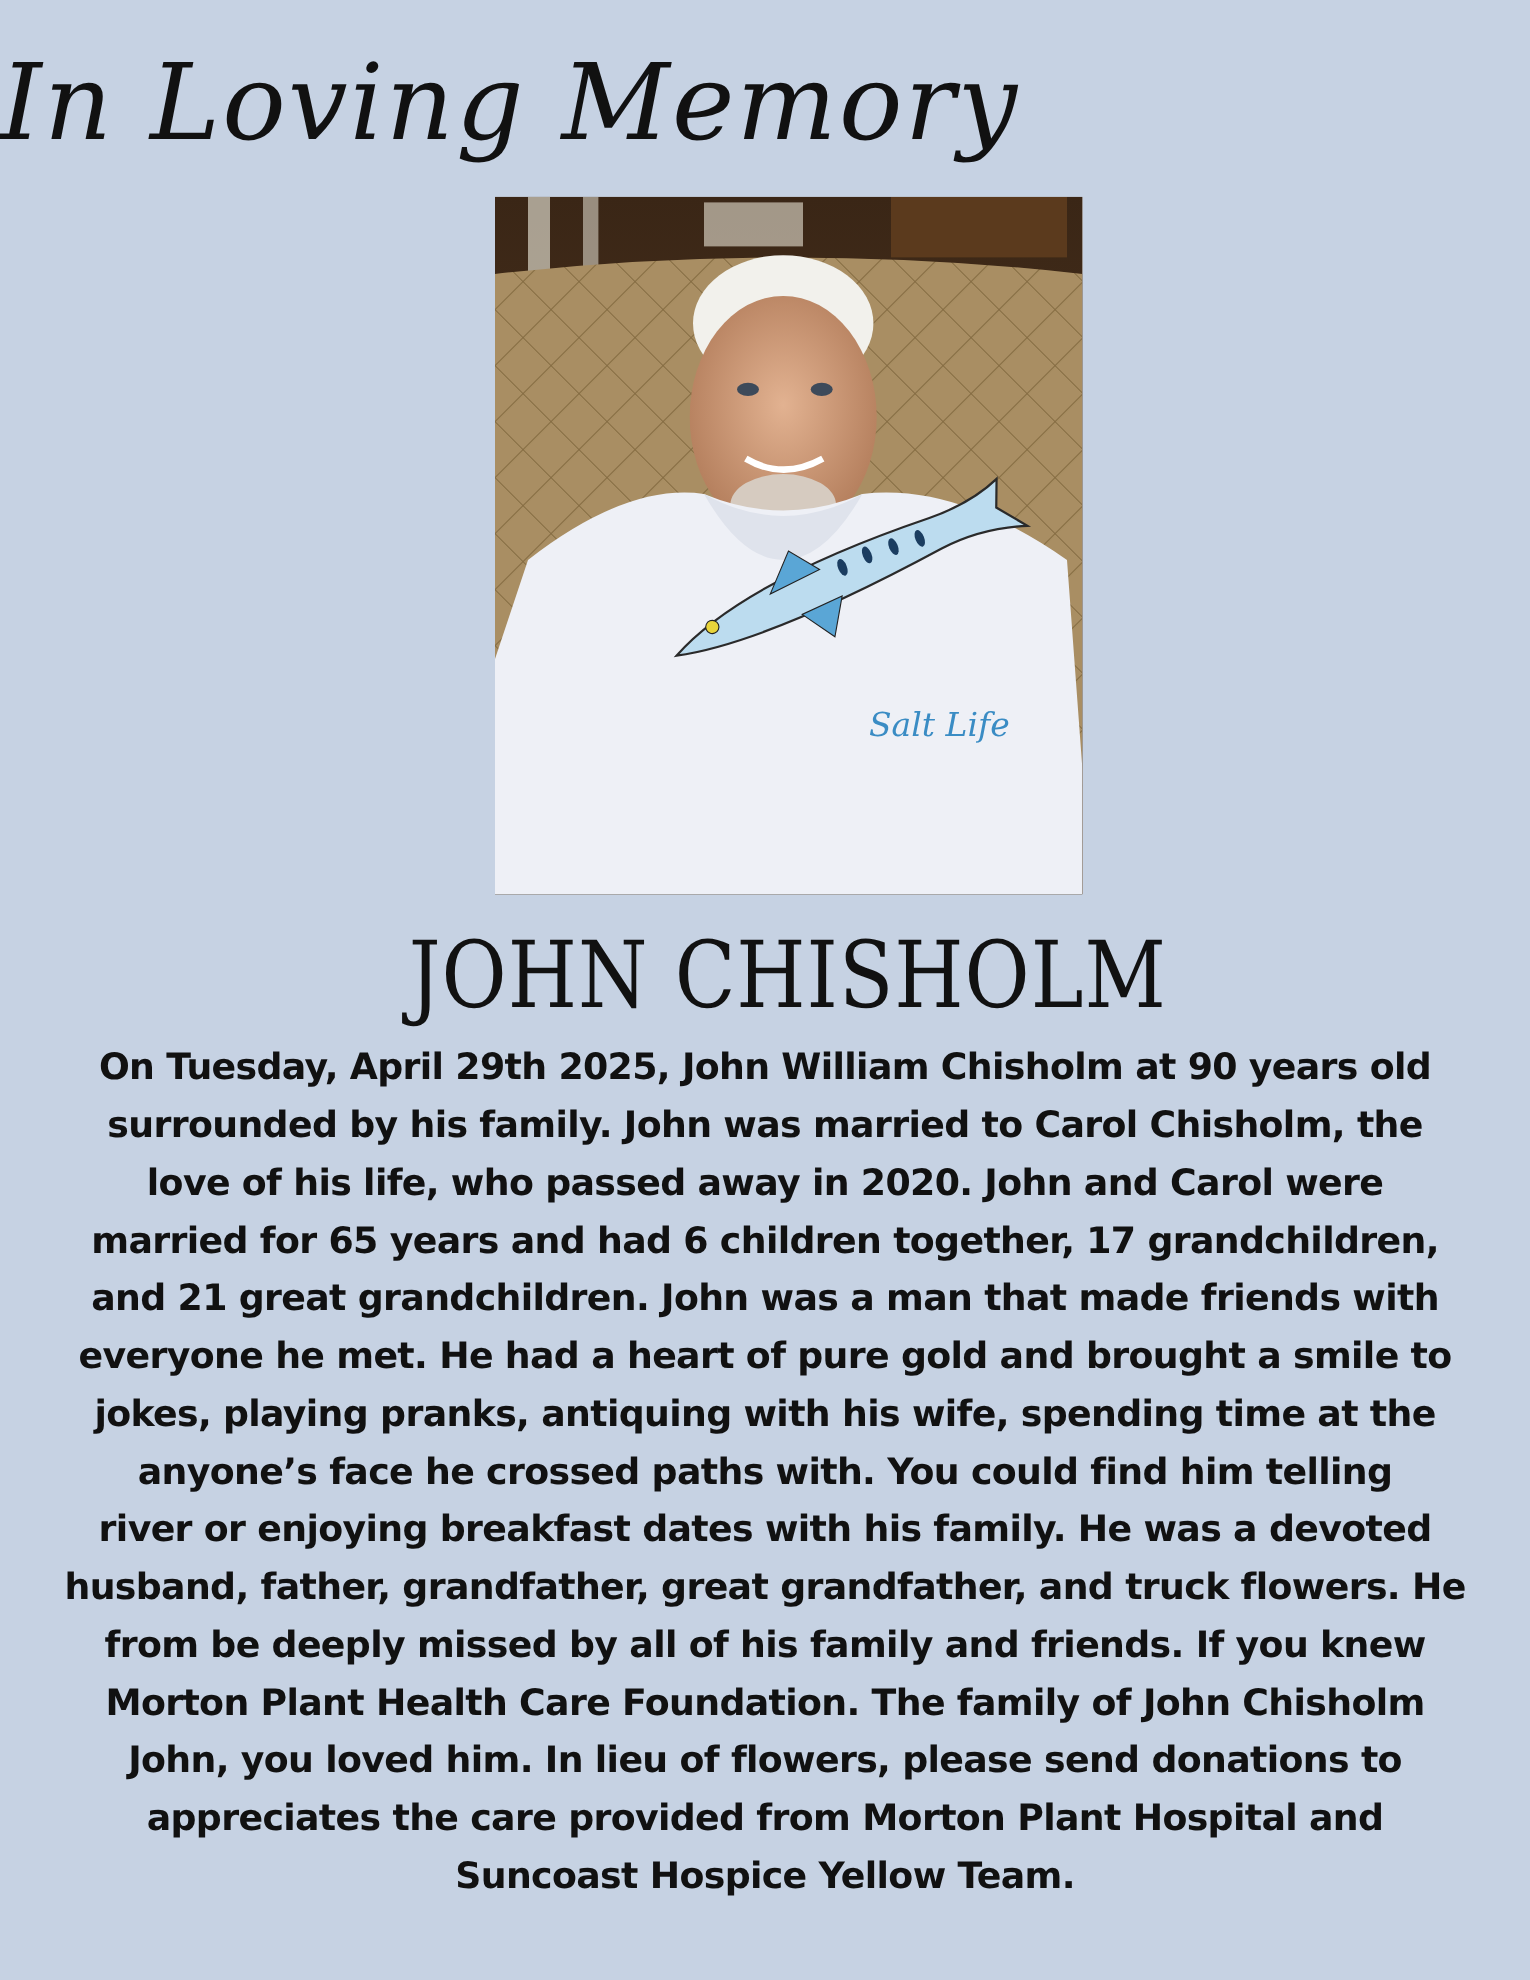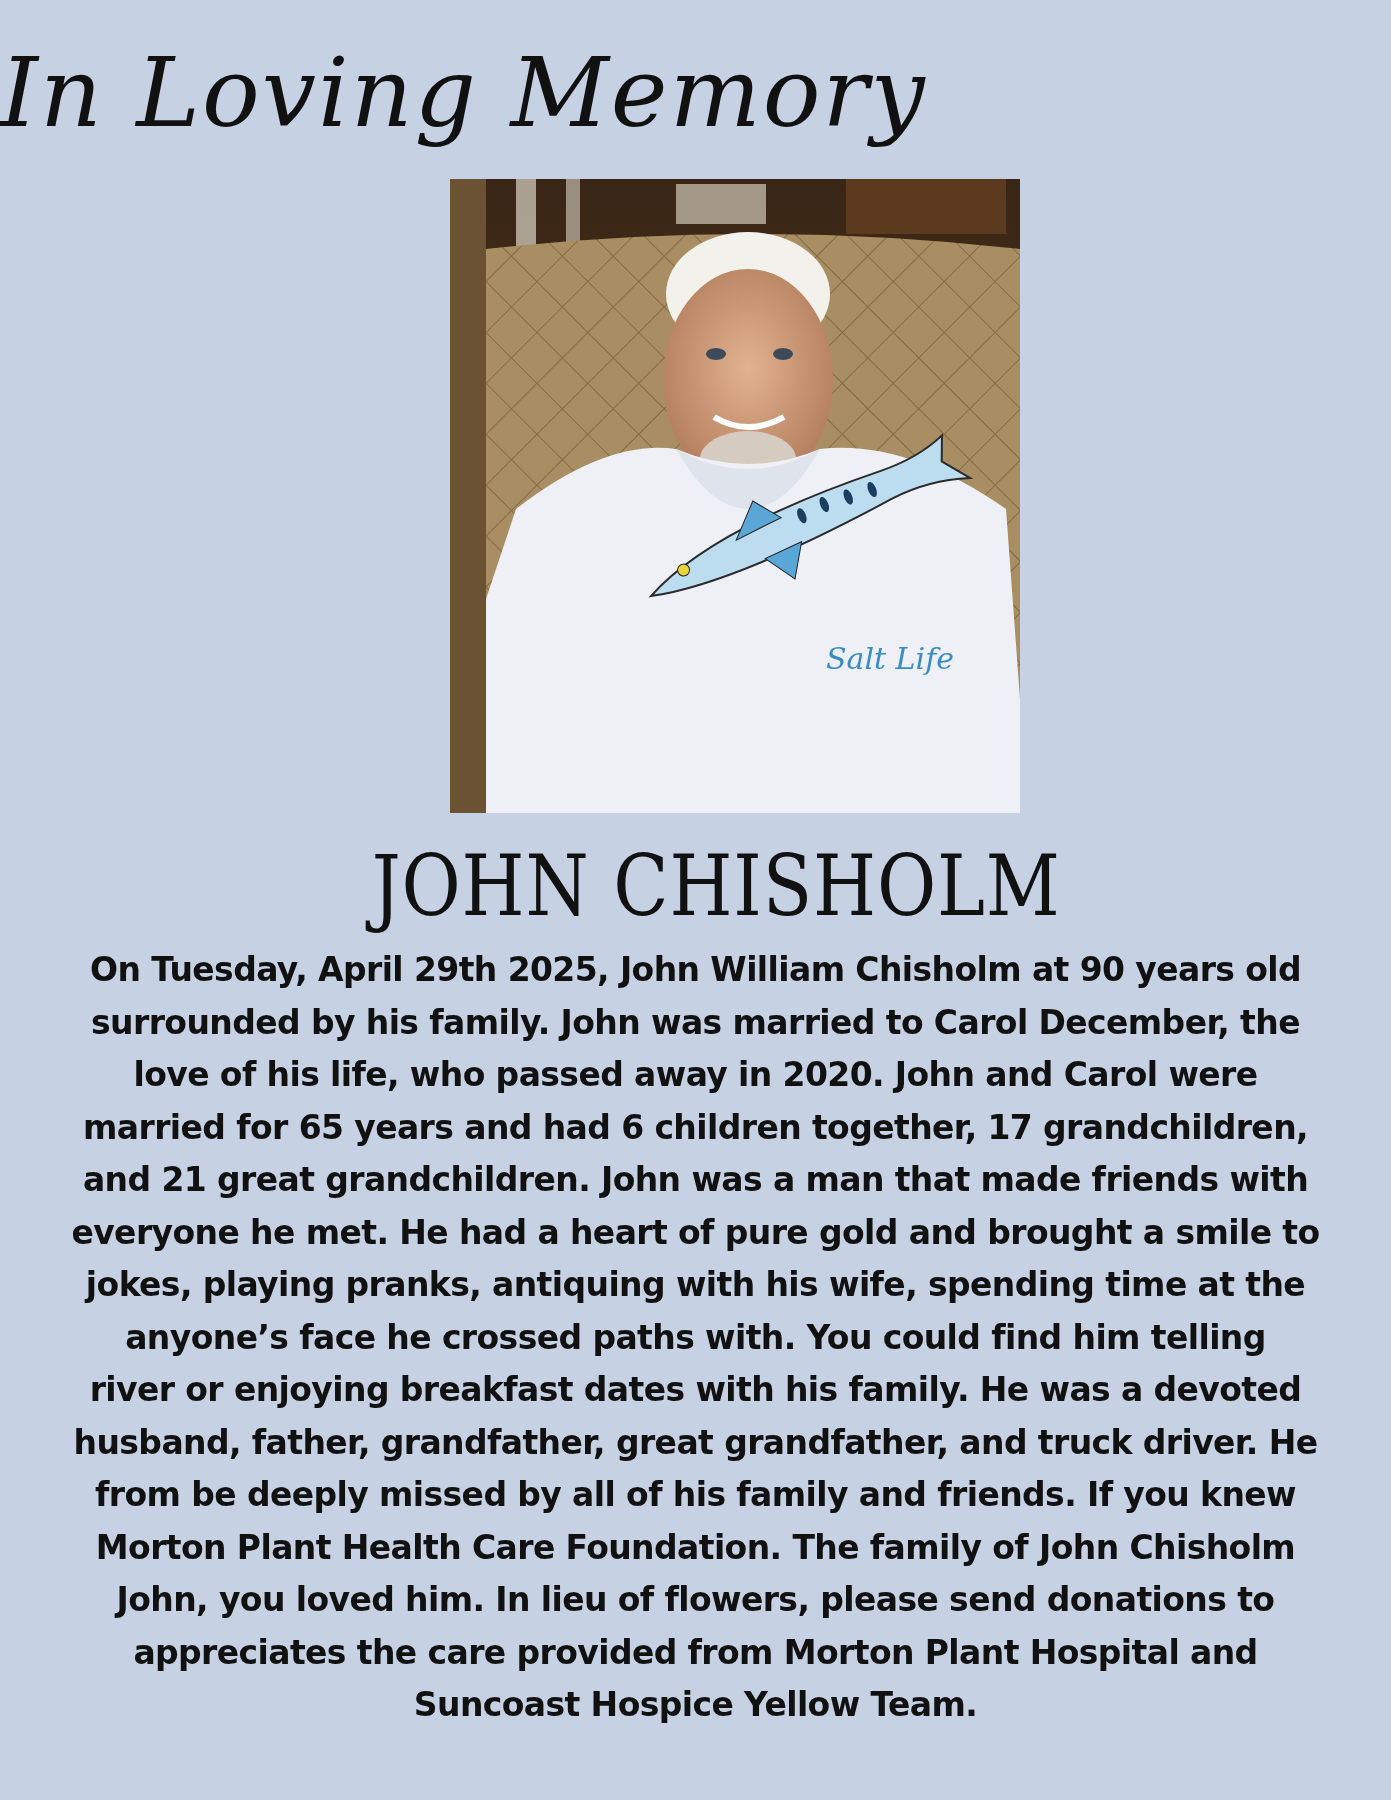--- a/index.html
+++ b/index.html
@@ -8,21 +8,21 @@
     background:#c6d2e3; position:relative;
     font-family:"DejaVu Sans", sans-serif; color:#111;
   }
   .title {
     position:absolute; left:0; top:18px; width:1391px; text-align:left;
     font-family:"DejaVu Serif", serif; font-style:italic; font-weight:normal;
     font-size:96px; letter-spacing:2px; color:#111; line-height:150px;
   }
   .photo {
     position:absolute; left:450px; top:179px; width:534px; height:634px;
-    overflow:hidden; background:#6b5233;padding-left:36px;
+    overflow:hidden; background:#6b5233;
   }
   .photo svg { display:block; }
   .name {
     position:absolute; left:0; top:836px; width:1391px; text-align:center;
     font-family:"DejaVu Serif", serif; font-size:84px; font-weight:normal;
     letter-spacing:1px; transform:scaleX(0.86); transform-origin:50% 0;
     line-height:100px; color:#111; padding-left:48px; box-sizing:border-box;
   }
   .body {
     position:absolute; left:40px; top:944px; width:1311px;
@@ -86,27 +86,27 @@
       </g>
     </g>
     <text x="340" y="490" font-family="DejaVu Serif, serif" font-style="italic" font-size="30" fill="#3a8cc4">Salt Life</text>
   </svg>
 </div>
 
 <div class="name">JOHN CHISHOLM</div>
 
 <div class="body">
   <div>On Tuesday, April 29th 2025, John William Chisholm at 90 years old</div>
-  <div>surrounded by his family. John was married to Carol December, the</div>
+  <div>surrounded by his family. John was married to Carol Chisholm, the</div>
   <div>love of his life, who passed away in 2020. John and Carol were</div>
   <div>married for 65 years and had 6 children together, 17 grandchildren,</div>
   <div>and 21 great grandchildren. John was a man that made friends with</div>
   <div>everyone he met. He had a heart of pure gold and brought a smile to</div>
   <div>jokes, playing pranks, antiquing with his wife, spending time at the</div>
   <div>anyone’s face he crossed paths with. You could find him telling</div>
   <div>river or enjoying breakfast dates with his family. He was a devoted</div>
-  <div>husband, father, grandfather, great grandfather, and truck driver. He</div>
+  <div>husband, father, grandfather, great grandfather, and truck flowers. He</div>
   <div>from be deeply missed by all of his family and friends. If you knew</div>
   <div>Morton Plant Health Care Foundation. The family of John Chisholm</div>
   <div>John, you loved him. In lieu of flowers, please send donations to</div>
   <div>appreciates the care provided from Morton Plant Hospital and</div>
   <div>Suncoast Hospice Yellow Team.</div>
 </div>
 
 </body></html>

